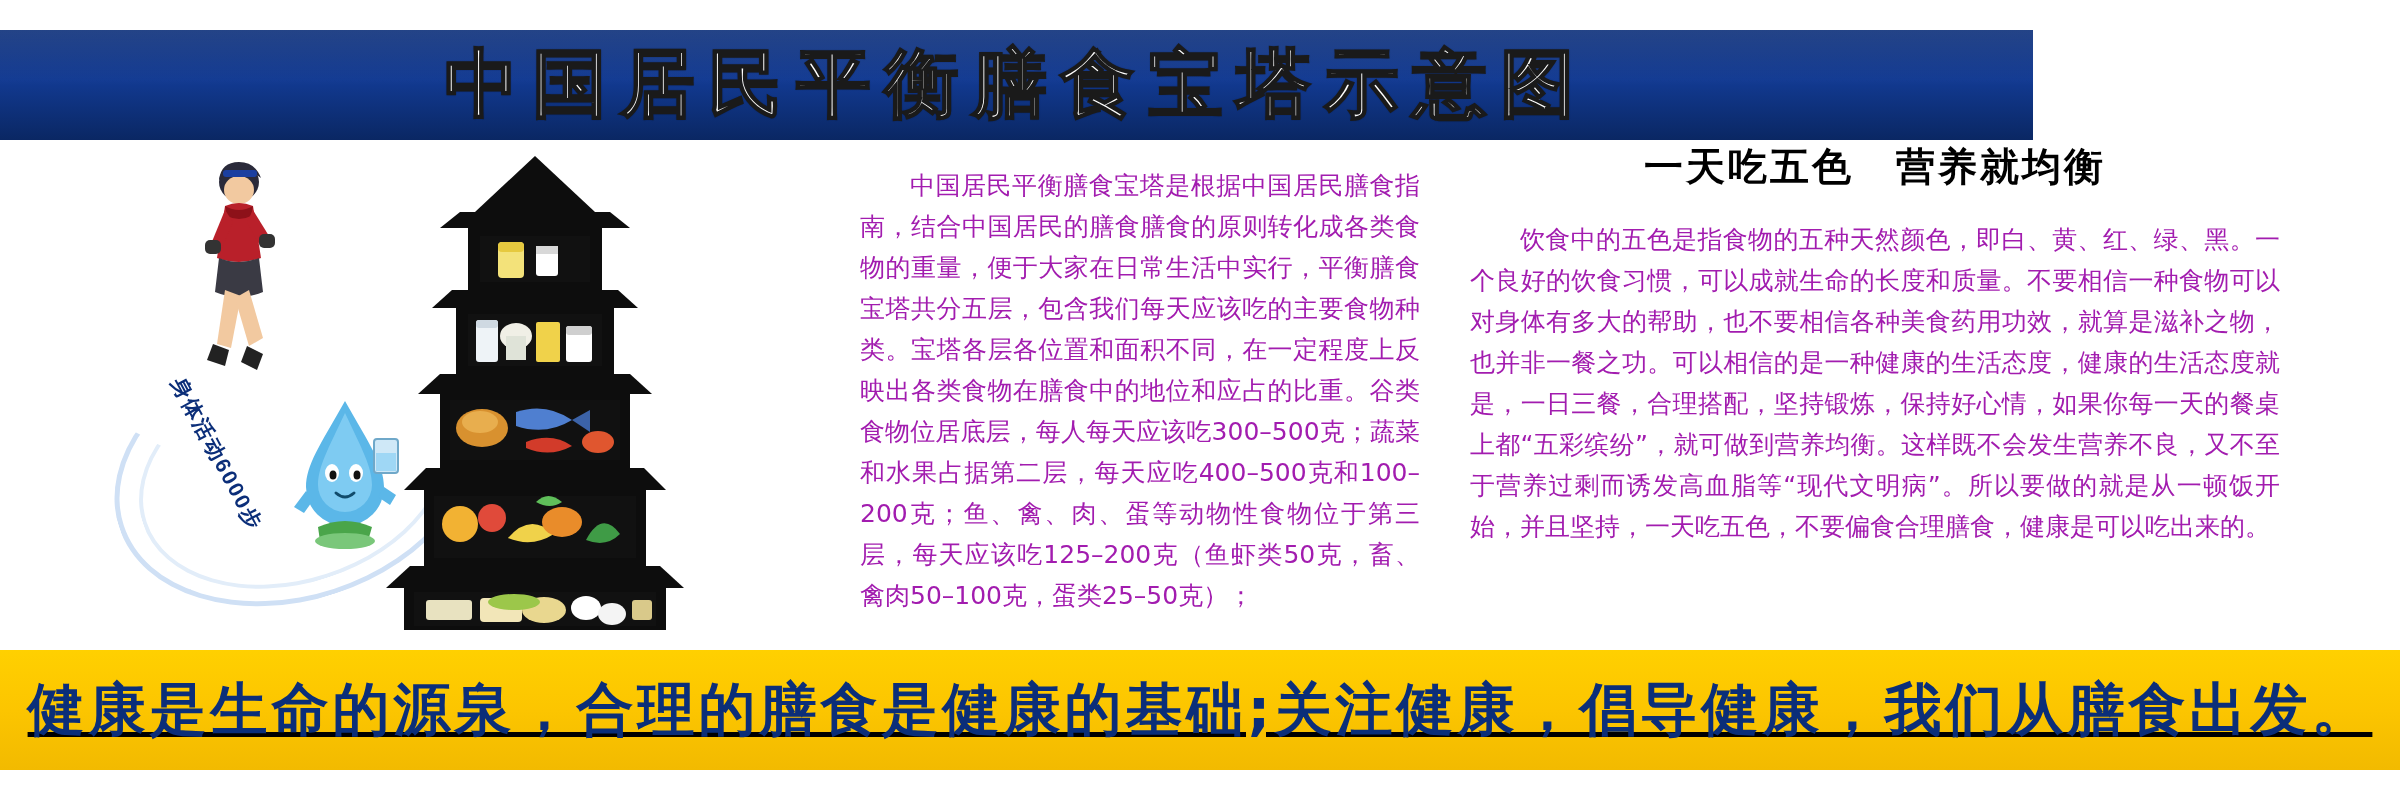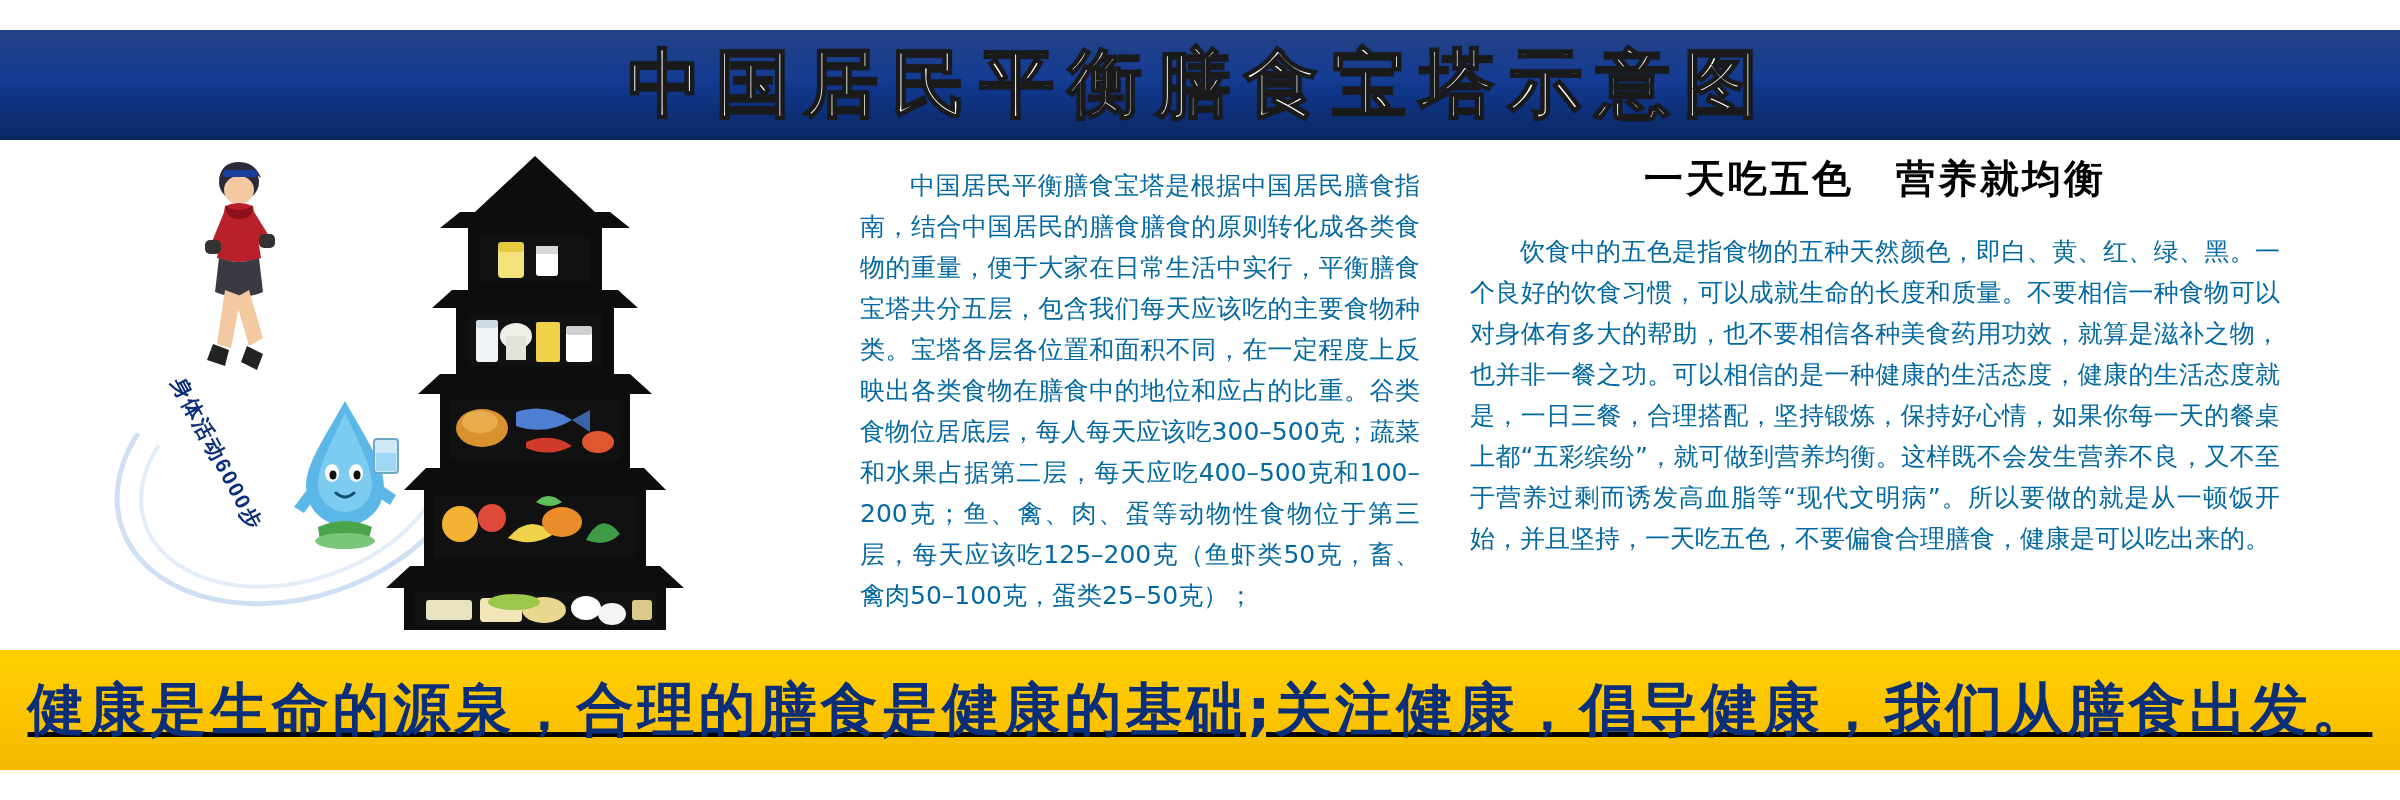--- a/index.html
+++ b/index.html
@@ -11,21 +11,21 @@
   }
   .poster{
     position:relative;
     width:2400px;height:800px;
     background:#ffffff;
     box-sizing:border-box;
   }
   
   .banner{
     position:absolute;left:0;top:30px;
-    width:2400px;height:110px;
+    width:2033px;height:110px;
     background:linear-gradient(180deg,#0b2e79 0%,#123a92 45%,#0a2763 100%);
     display:flex;align-items:center;justify-content:center;
     overflow:hidden;
   }
   .banner:before{
     content:"";position:absolute;left:0;top:0;width:100%;height:50%;
     background:linear-gradient(180deg,rgba(255,255,255,.10),rgba(255,255,255,0));
   }
   .banner-title{
     position:relative;
@@ -69,29 +69,29 @@
   
   .pyramid{position:absolute;left:230px;top:10px;width:390px;height:480px;}
   
   .col-mid{
     position:absolute;left:860px;top:0px;width:560px;height:500px;
   }
   .col-right{
     position:absolute;left:1470px;top:0px;width:810px;height:500px;
   }
   .para{
-    font-size:25px;line-height:41px;color:#0369a1;text-align:justify;
+    font-size:25px;line-height:41px;color:#a21caf;text-align:justify;
     font-family:"DejaVu Sans","Liberation Sans",sans-serif;
     text-indent:0;
   }
   .para.indent{text-indent:50px;}
   .right-title{
     text-align:center;font-size:39px;font-weight:bold;color:#000;
     font-family:"DejaVu Sans","Liberation Sans",sans-serif;
-    letter-spacing:3px;margin:12px 0 18px 0;
+    letter-spacing:3px;margin:0 0 18px 0;
   }
   
   .footer{
     position:absolute;left:0;top:650px;width:2400px;height:120px;
     background:linear-gradient(180deg,#ffd000 0%,#fcc500 50%,#f2ba00 100%);
     border-radius:0 0 0 0;
     display:flex;align-items:center;justify-content:center;text-decoration:underline;
   }
   .footer-text{
     font-family:"DejaVu Sans","Liberation Sans",sans-serif;

